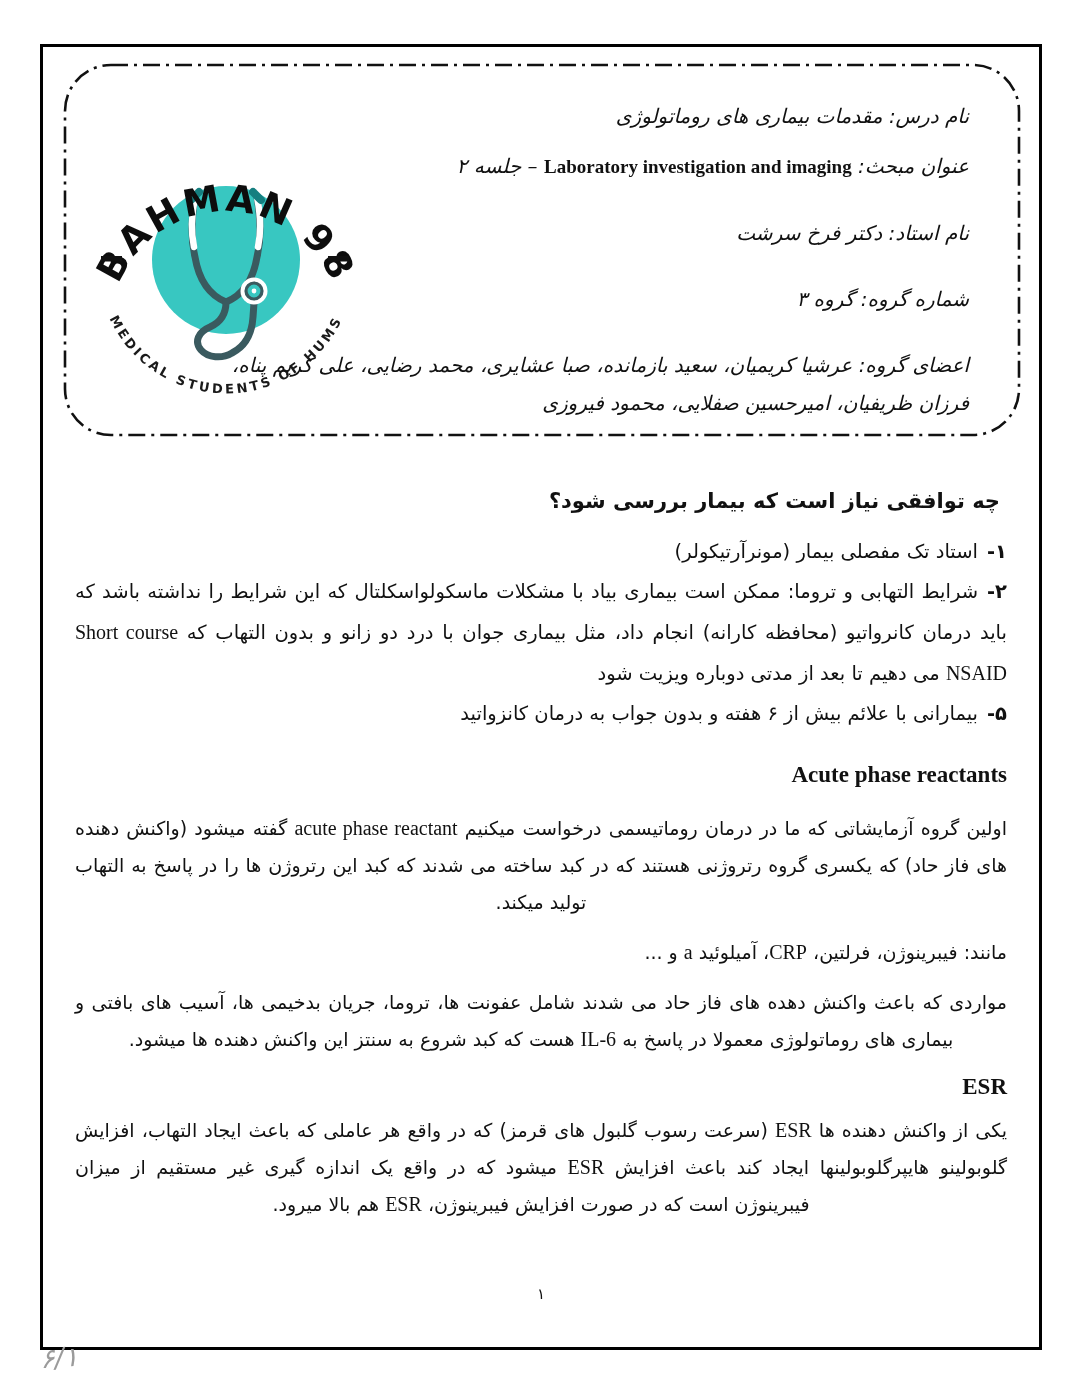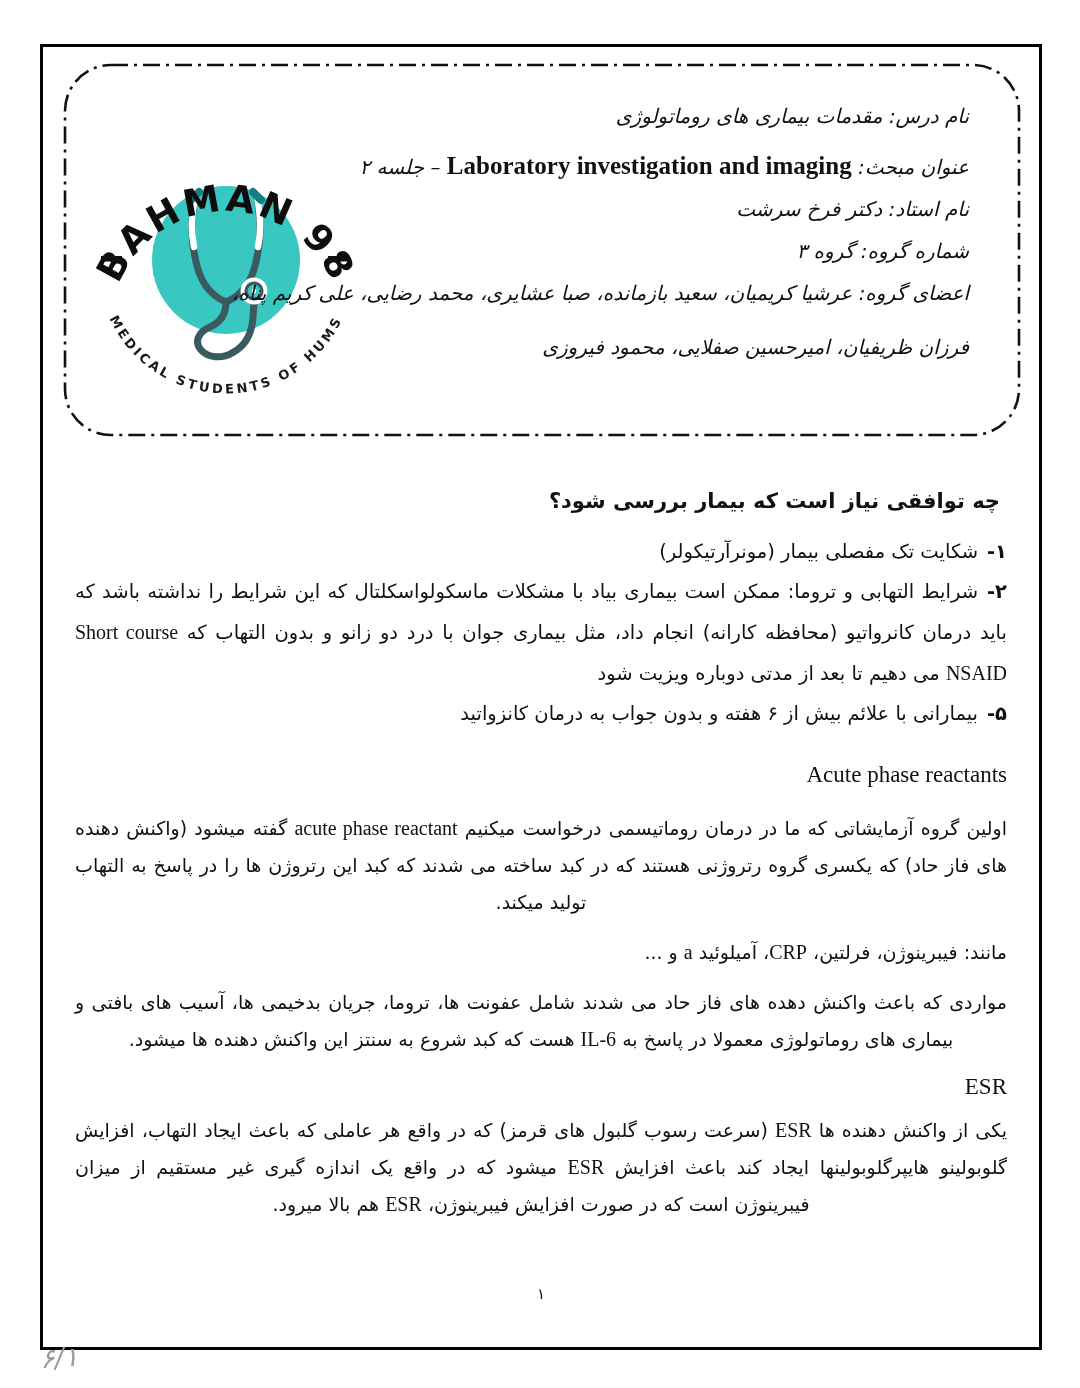--- a/index.html
+++ b/index.html
@@ -17,34 +17,34 @@
   
   .logo-svg{position:absolute;left:28px;top:66px;width:322px;height:304px;}
   .arc-top{font-family:"DejaVu Sans",sans-serif;font-weight:bold;font-size:37px;letter-spacing:3px;fill:#0d0d0d;}
   .arc-bottom{font-family:"DejaVu Sans",sans-serif;font-weight:bold;font-size:13px;letter-spacing:3px;fill:#1a1a1a;}
   
   .header-lines{
     position:absolute;right:52px;left:300px;top:38px;
     direction:rtl;text-align:right;font-style:italic;
   }
   .hline{font-size:20px;line-height:30px;white-space:nowrap;}
-  .hline + .hline{margin-top:12px;}
+  .hline + .hline{margin-top:36px;}
   .hline.topic{margin-top:20px;}
-  .hline.topic .seg-enb{font-size:25px;}
-  .hline.members2{margin-top:24px;}
+  .hline.topic .seg-enb{font-size:19px;}
+  .hline.members2{margin-top:8px;}
   .seg-en,.seg-enb{font-family:"Liberation Serif","DejaVu Serif",serif;font-style:normal;unicode-bidi:embed;}
   .seg-enb{font-weight:bold;}
   
   .doc-body{position:absolute;left:32px;right:32px;top:425px;direction:rtl;}
   .q-heading{font-size:21px;font-weight:bold;text-align:right;line-height:30px;margin:14px 7px 16px 0;}
   .list-item{font-size:19.5px;line-height:40px;text-align:justify;text-align-last:right;}
   .list-item .marker{font-weight:bold;margin-left:9px;}
   .section-heading{
     direction:ltr;text-align:right;font-family:"Liberation Serif","DejaVu Serif",serif;
-    font-weight:normal;font-size:23px;line-height:30px;margin-top:26px;
+    font-weight:bold;font-size:23px;line-height:30px;margin-top:26px;
   }
   .para{font-size:19px;line-height:37px;text-align:justify;text-align-last:center;margin-top:20px;}
   .para.tight{margin-top:13px;}
   .example-line{font-size:19px;line-height:37px;text-align:right;margin-top:13px;}
   .para .seg-en,.example-line .seg-en,.list-item .seg-en{font-size:20px;}
   .esr-heading{margin-top:14px;}
   .para.last{margin-top:10px;}
   .page-number{
     position:absolute;left:0;right:0;top:1238px;text-align:center;
     font-size:15px;color:#111;
@@ -100,21 +100,21 @@
       <div class="hline">اعضای گروه: عرشیا کریمیان، سعید بازمانده، صبا عشایری، محمد رضایی، علی کریم پناه،</div>
       <div class="hline members2">فرزان ظریفیان، امیرحسین صفلایی، محمود فیروزی</div>
     </div>
   </div>
 
   <div class="doc-body">
 
     <div class="q-heading">چه توافقی نیاز است که بیمار بررسی شود؟</div>
 
     <div class="list-item">
-      <span class="marker">۱-</span><span><span class="seg-fa">شکایت تک مفصلی بیمار (مونرآرتیکولر)</span></span>
+      <span class="marker">۱-</span><span><span class="seg-fa">استاد تک مفصلی بیمار (مونرآرتیکولر)</span></span>
     </div>
     <div class="list-item">
       <span class="marker">۲-</span><span><span class="seg-fa">شرایط التهابی و تروما: ممکن است بیماری بیاد با مشکلات ماسکولواسکلتال که این شرایط را نداشته باشد که باید درمان کانرواتیو (محافظه کارانه) انجام داد، مثل بیماری جوان با درد دو زانو و بدون التهاب که </span><span class="seg-en" dir="ltr">Short course NSAID</span><span class="seg-fa"> می دهیم تا بعد از مدتی دوباره ویزیت شود</span></span>
     </div>
     <div class="list-item">
       <span class="marker">۵-</span><span><span class="seg-fa">بیمارانی با علائم بیش از ۶ هفته و بدون جواب به درمان کانزواتید</span></span>
     </div>
 
     <div class="section-heading">Acute phase reactants</div>
 

